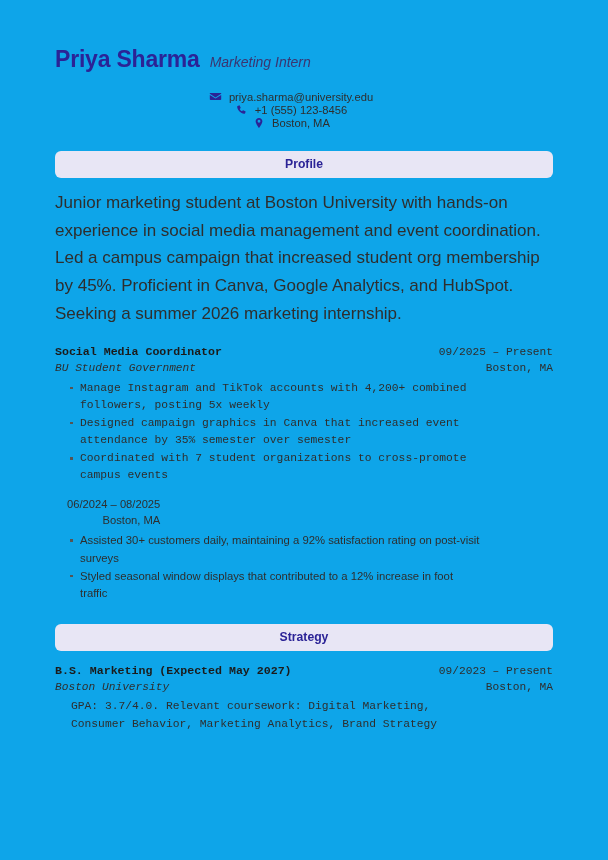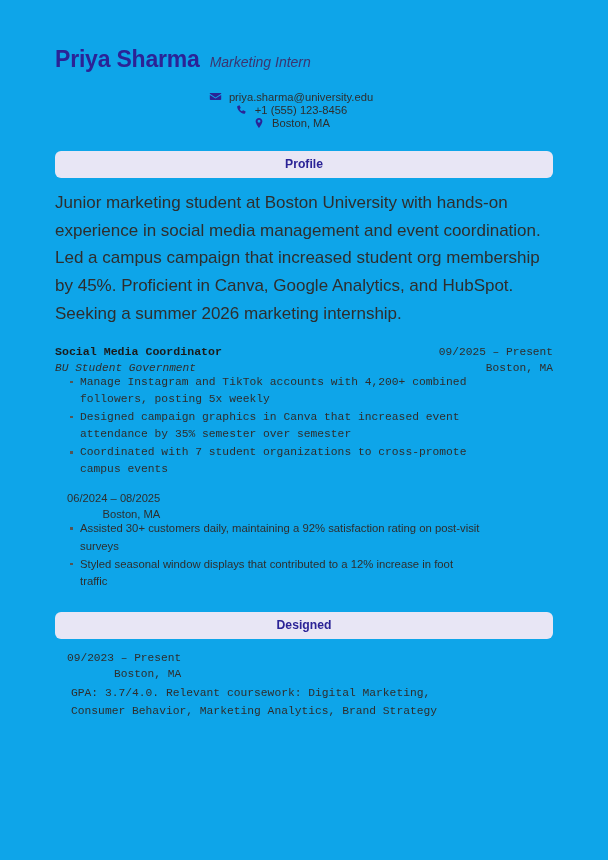--- a/index.html
+++ b/index.html
@@ -125,21 +125,21 @@
     color: #2e2e2e;
   }
   .entry-location {
     font-size: 11.2px;
     color: #2e2e2e;
     margin-top: 4px;
   }
 
   .bullets {
     list-style: none;
-    margin: 0 0 0 0;
+    margin: 6px 0 0 0;
     padding: 0;
   }
   .bullets li {
     position: relative;
     padding-left: 25px;
     font-size: 11.3px;
     line-height: 1.52;
     color: #2e2e2e;
     margin-bottom: 1px;
     max-width: 400px;
@@ -235,24 +235,28 @@
         <div class="entry-dates">06/2024 – 08/2025</div>
         <div class="entry-location">Boston, MA</div>
       </div>
     </div>
     <ul class="bullets">
       <li>Assisted 30+ customers daily, maintaining a 92% satisfaction rating on post-visit surveys</li>
       <li>Styled seasonal window displays that contributed to a 12% increase in foot traffic</li>
     </ul>
   </div>
 
-  <div class="section-bar">Designed</div>
+  <div class="section-bar">Strategy</div>
 
   <div class="entry first">
     <div class="entry-head">
+      <div class="entry-left">
+        <div class="entry-title">B.S. Marketing (Expected May 2027)</div>
+        <div class="entry-org">Boston University</div>
+      </div>
       <div class="entry-right">
         <div class="entry-dates">09/2023 – Present</div>
         <div class="entry-location">Boston, MA</div>
       </div>
     </div>
     <p class="plain-detail">GPA: 3.7/4.0. Relevant coursework: Digital Marketing, Consumer Behavior, Marketing Analytics, Brand Strategy</p>
   </div>
 
 </div>
 

